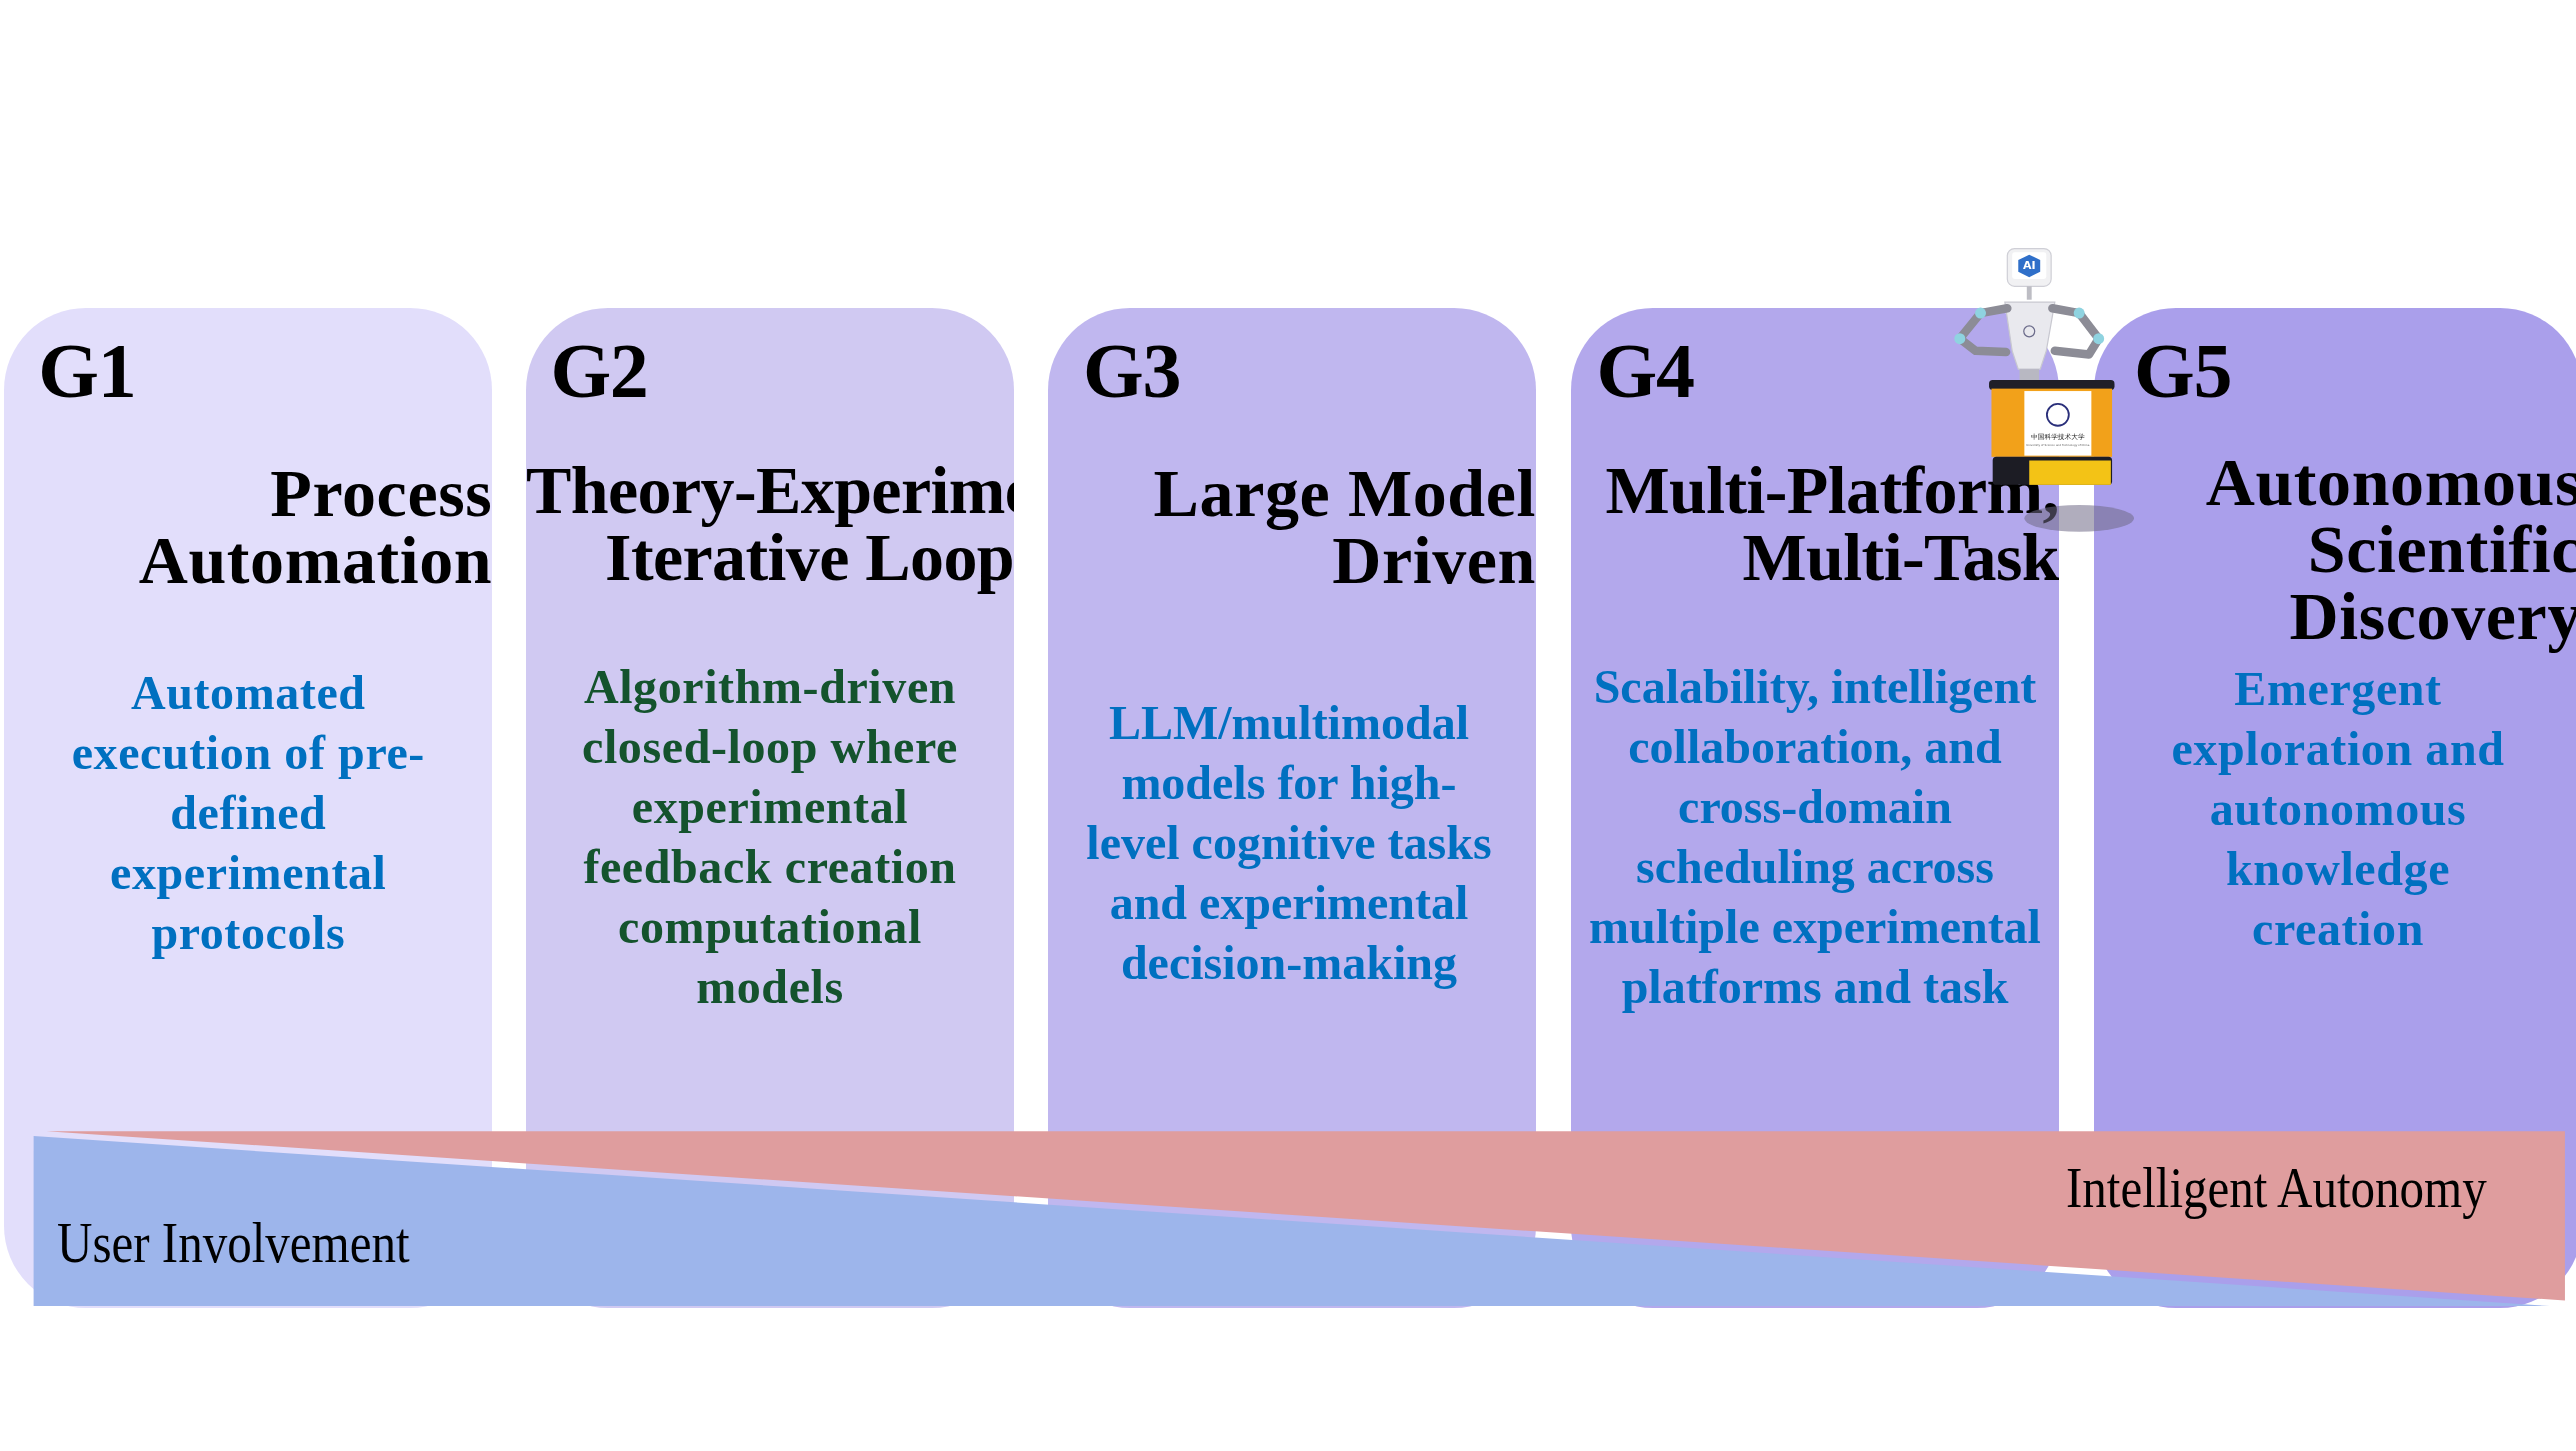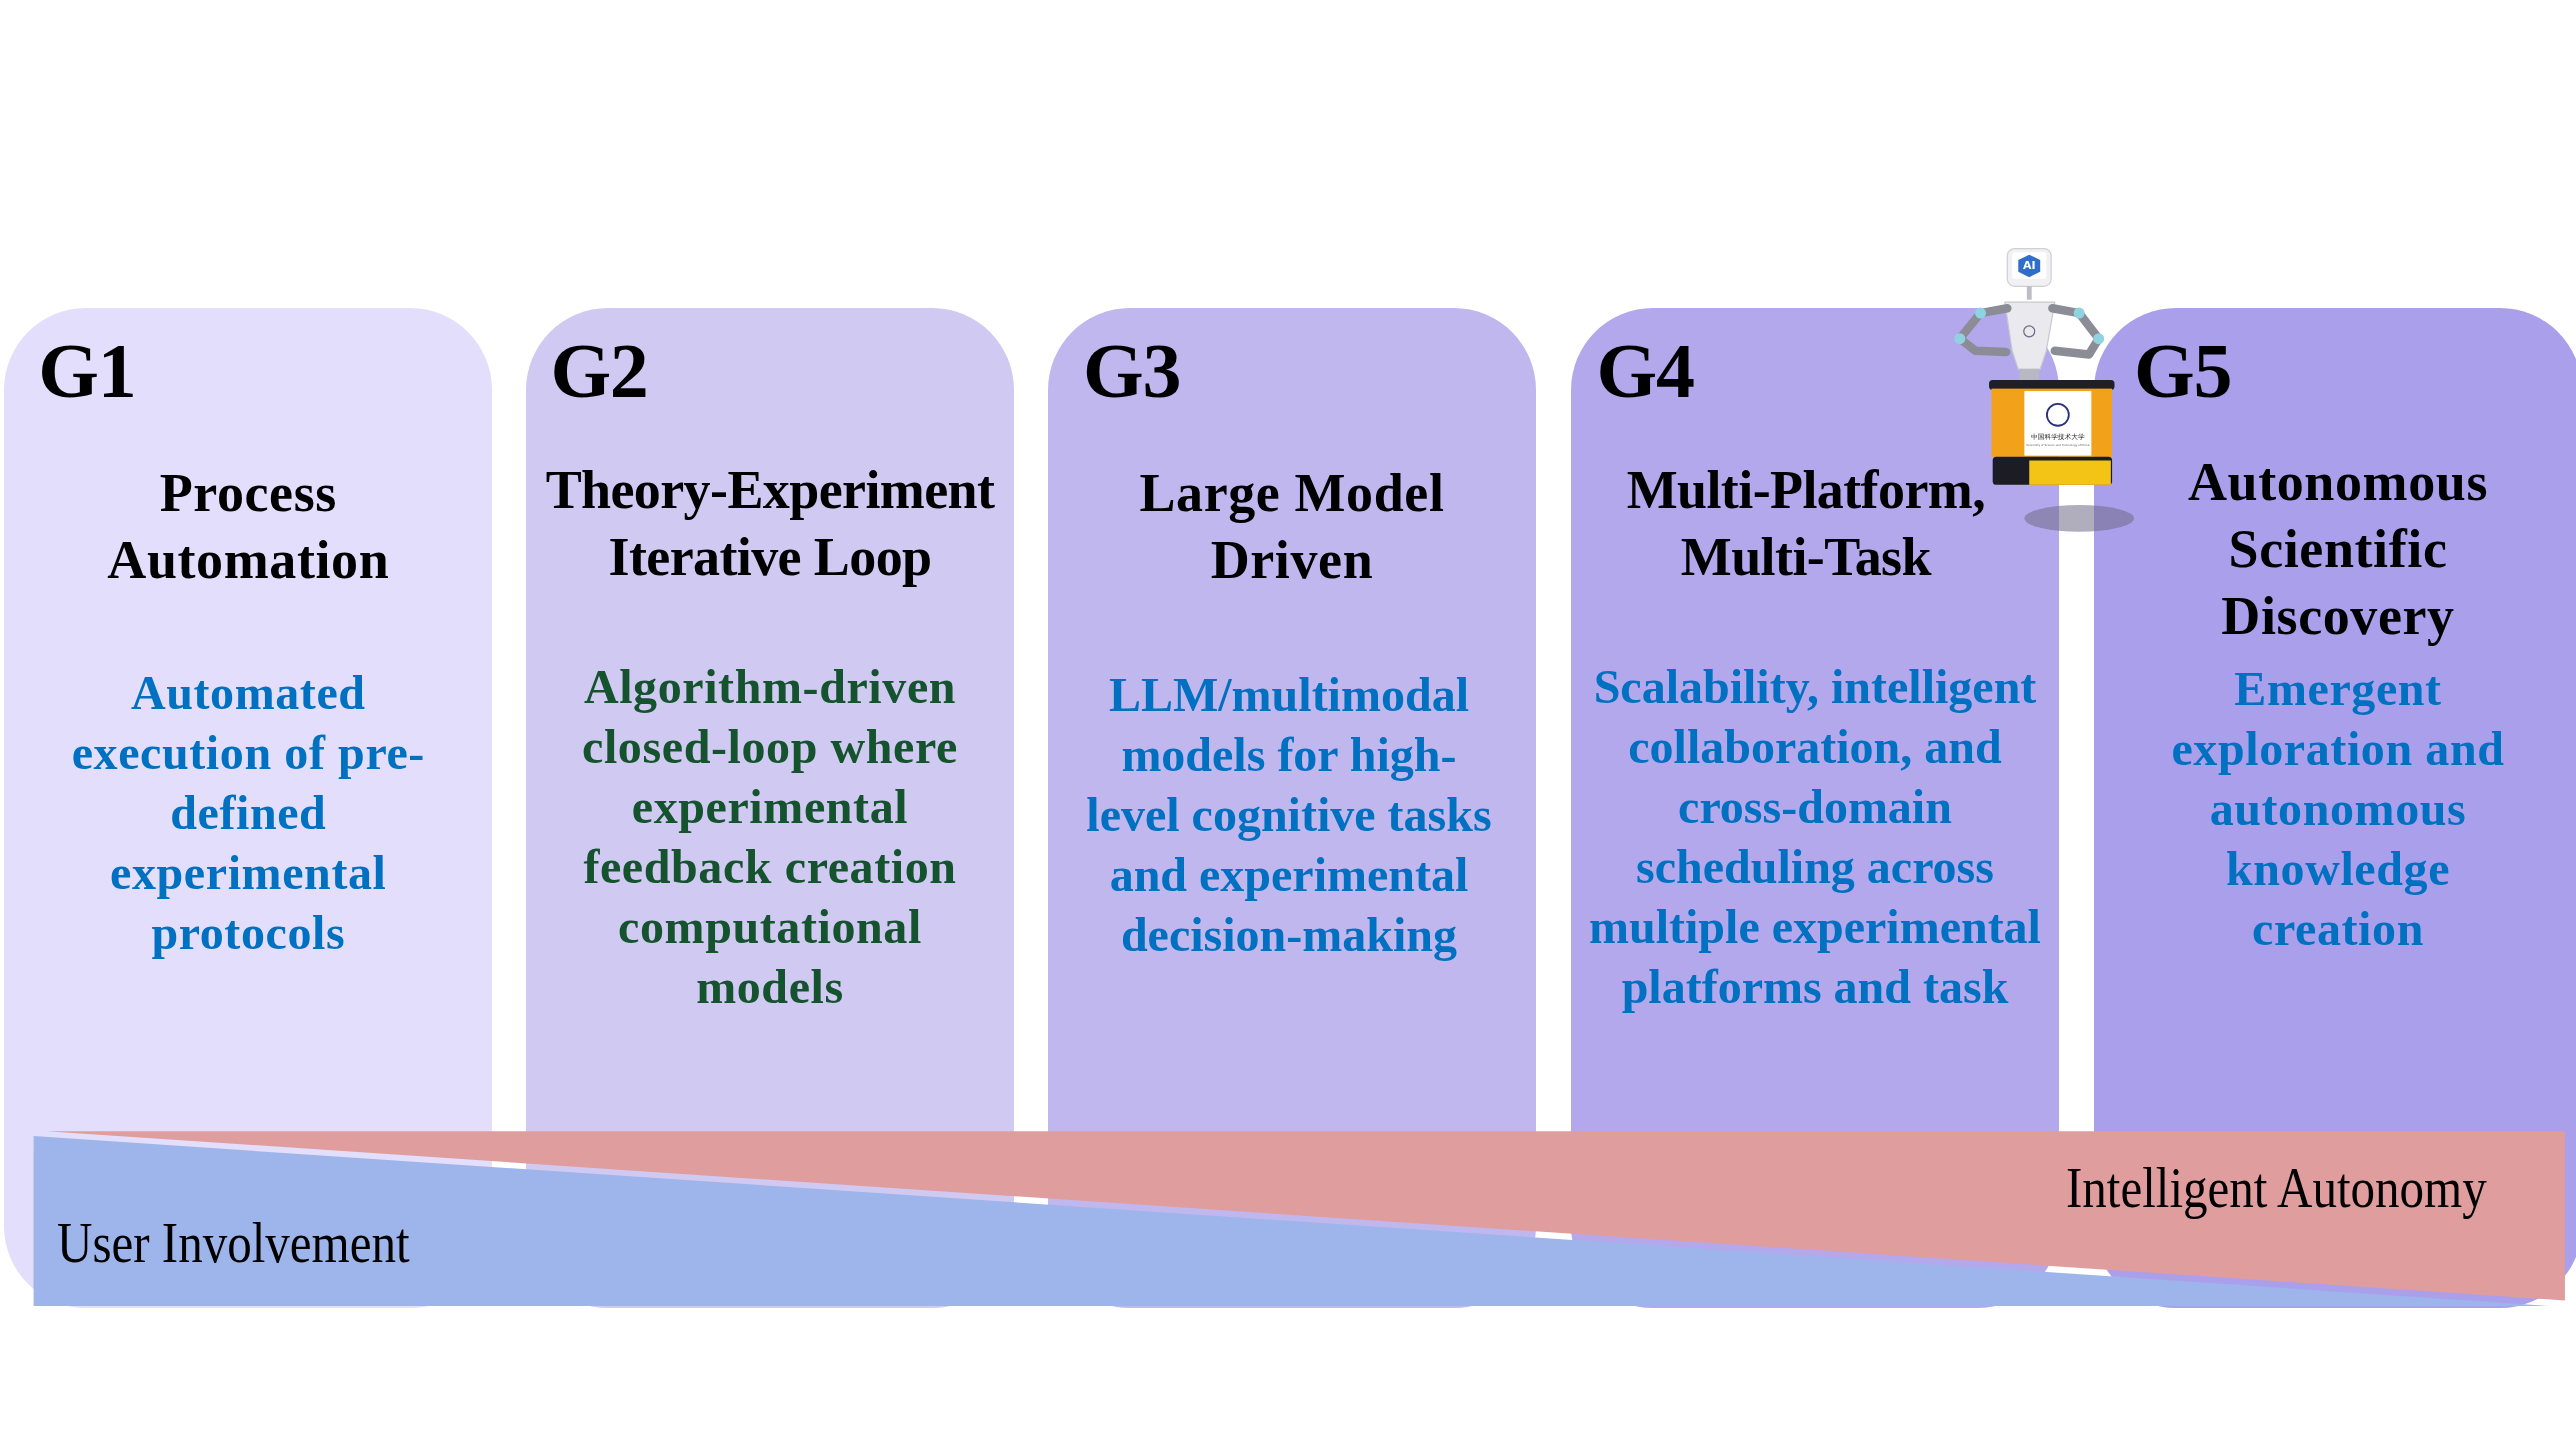--- a/index.html
+++ b/index.html
@@ -20,21 +20,21 @@
     font-weight: bold; font-size: 78px; line-height: 1; color: #000;
     letter-spacing: -1.2px;
   }
   .card-2 .stage-label { left: 24.4px; }
   .card-3 .stage-label { left: 35px; }
   .card-4 .stage-label { left: 25.6px; }
   .card-5 .stage-label { left: 40px; }
 
   .stage-title {
     position: absolute; left: 0; right: 0; top: 152px;
-    text-align: center; font-weight: bold; font-size: 54px; line-height: 67px;
+    text-align: right; font-weight: bold; font-size: 68px; line-height: 67px;
     color: #000; white-space: nowrap; letter-spacing: 0.6px;
   }
   .card-2 .stage-title { letter-spacing: -0.6px; top: 149px; }
   .card-4 .stage-title { top: 149px; left: -18.3px; right: 0; letter-spacing: -0.6px; }
   .card-5 .stage-title { top: 141px; }
 
   .stage-desc {
     position: absolute; left: 0; right: 0; top: 355px;
     text-align: center; font-weight: bold; font-size: 48px; line-height: 60px;
     white-space: nowrap; letter-spacing: 0.6px;
@@ -89,21 +89,21 @@
     <div>models</div>
   </div>
 </div>
 
 <div class="card card-3" style="background: rgb(192, 183, 239);">
   <div class="stage-label" style="color: rgb(0, 0, 0);">G3</div>
   <div class="stage-title" style="color: rgb(0, 0, 0);">
     <div>Large Model</div>
     <div>Driven</div>
   </div>
-  <div class="stage-desc" style="color: rgb(0, 112, 192);">
+  <div class="stage-desc" style="color: rgb(0, 112, 192); margin-top: 28px;">
     <div>LLM/multimodal</div>
     <div>models for high-</div>
     <div>level cognitive tasks</div>
     <div>and experimental</div>
     <div>decision-making</div>
   </div>
 </div>
 
 <div class="card card-4" style="background: rgb(179, 168, 236);">
   <div class="stage-label" style="color: rgb(0, 0, 0);">G4</div>

